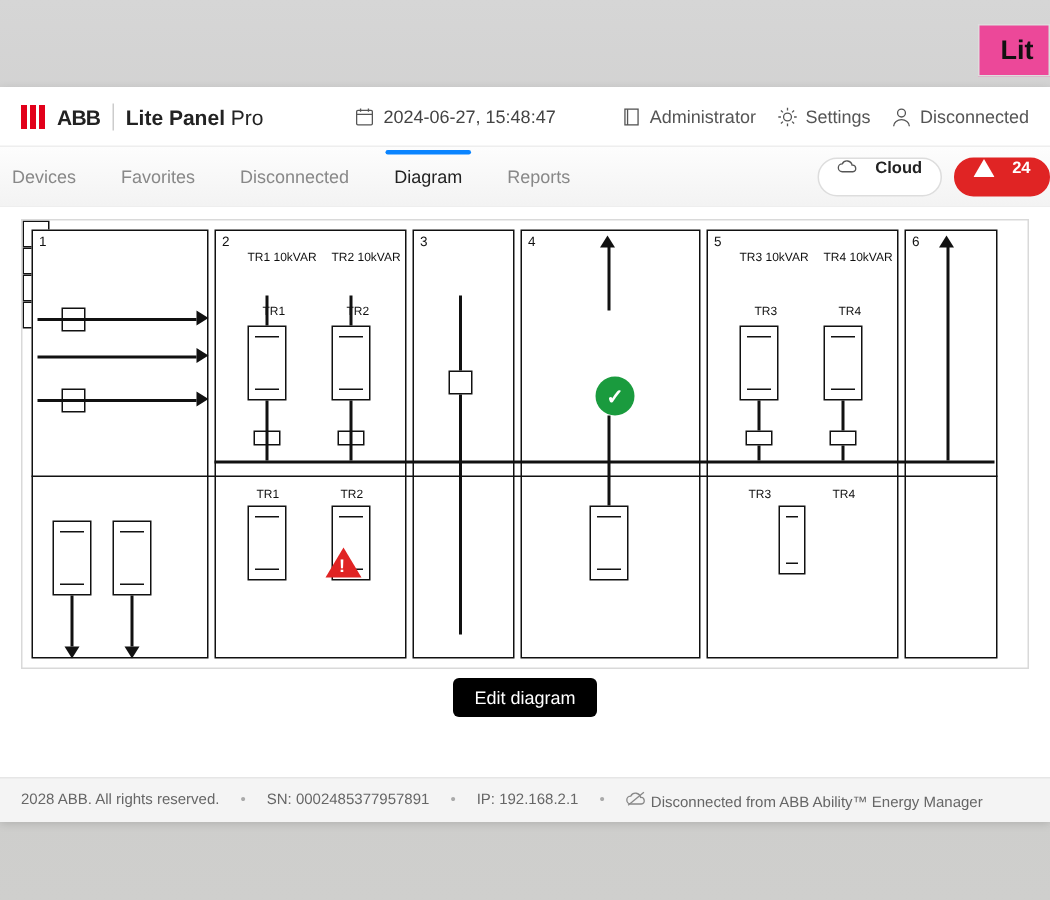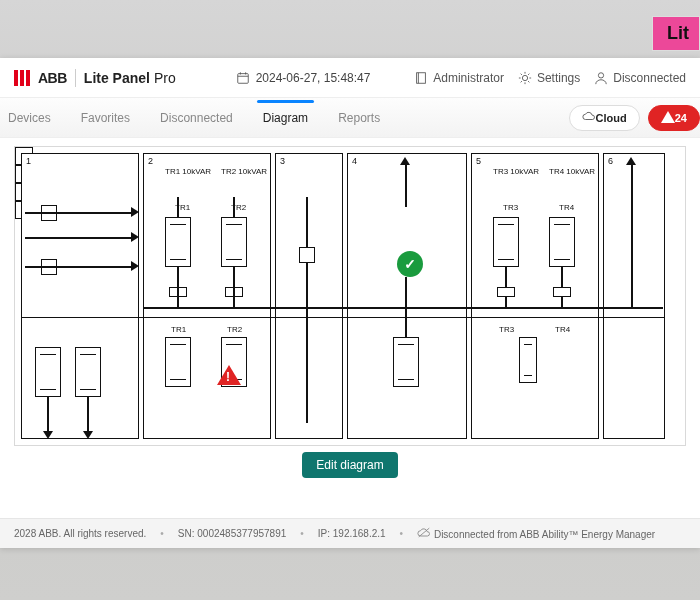--- a/index.html
+++ b/index.html
@@ -41,21 +41,21 @@
   }
   .tabs { display: flex; gap: 26px; padding-left: 6px; }
   .tab { color: #888; font-size: 12px; cursor: pointer; padding: 10px 2px; position: relative; }
   .tab.active { color: #222; }
   .tab.active::after {
     content:""; position:absolute; left:-4px; right:-4px; top:-1px; height:3px;
     background:#0a84ff; border-radius:2px;
   }
   .pills { margin-left: auto; display: flex; gap: 8px; align-items: center; }
   .pill {
-    display:inline-flex; align-items:center; gap:0;
+    display:inline-flex; gap:12px;
     height:26px; padding:0 12px; border-radius: 14px;
     background:#fff; border:1px solid #ddd; font-size:11px; font-weight:600;
     cursor:pointer;
   }
   .pill.red { background:#e02424; color:#fff; border-color:#e02424; }
   .canvas-wrap { padding: 8px 14px 4px; }
   .canvas {
     border: 1px solid #d9d9d9; background:#fff;
     width: 100%; height: 300px; position: relative; overflow: hidden;
   }
@@ -91,21 +91,21 @@
     content:"!"; position:absolute; left:-3px; top:5px; color:#fff;
     font-weight:700; font-size:12px;
   }
   .ok-dot {
     position:absolute; width:26px; height:26px; border-radius:50%;
     background:#1a9b3e; display:flex; align-items:center; justify-content:center;
     color:#fff; font-size:14px; font-weight:700;
   }
   .small-box { position:absolute; width:16px; height:16px; border:1px solid #111; background:#fff; }
   .edit-btn {
-    display:block; margin: 6px auto 0; background:#0f766e; color:#fff;
+    display:block; margin: 6px auto 0; background:#000000; color:#fff;
     border:none; border-radius:4px; padding:6px 14px; font-size:12px;
     cursor:pointer;
   }
   .statusbar {
     position:absolute; left:0; right:0; bottom:0; height:30px;
     border-top:1px solid #e6e6e6; background:#f4f4f4;
     display:flex; align-items:center; gap:14px; padding:0 14px;
     font-size:10px; color:#666;
   }
   .statusbar .dot { color:#aaa; }

